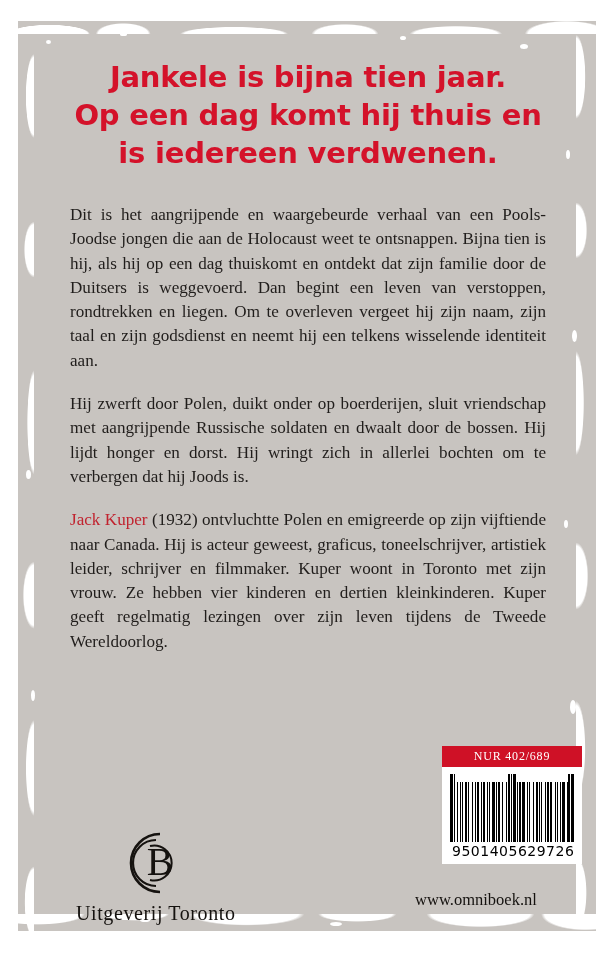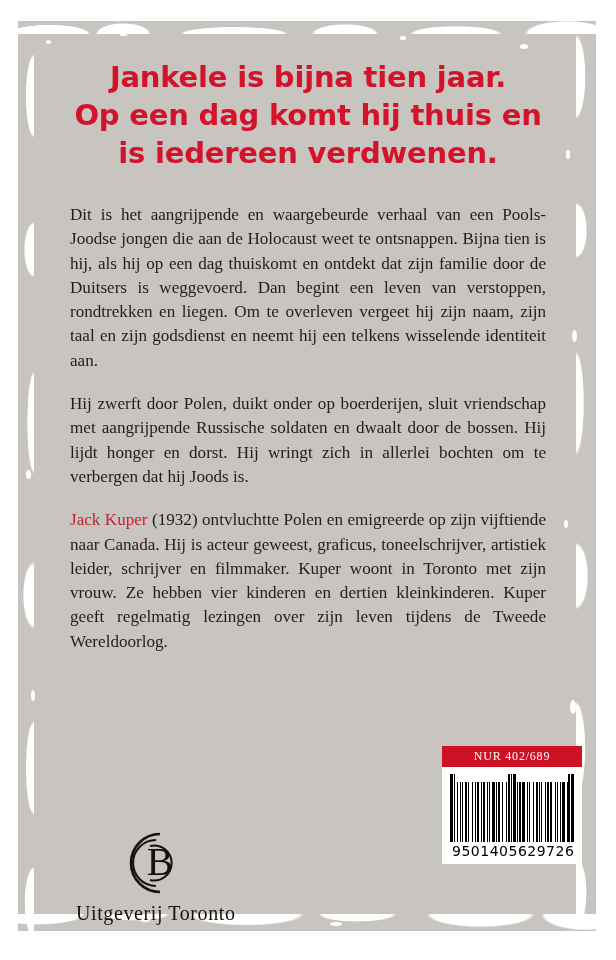--- a/index.html
+++ b/index.html
@@ -343,14 +343,15 @@
           <i style="width: 3px; background: rgb(0, 0, 0); height: 100%;"></i>
         </div>
       <div id="barcode-digits">
         <span>9</span>
         <span>501405</span>
         <span>629726</span>
       </div>
     </div>
   </div>
 
+  <div id="website">www.omniboek.nl</div>
 
 </div>
 
 </body></html>

